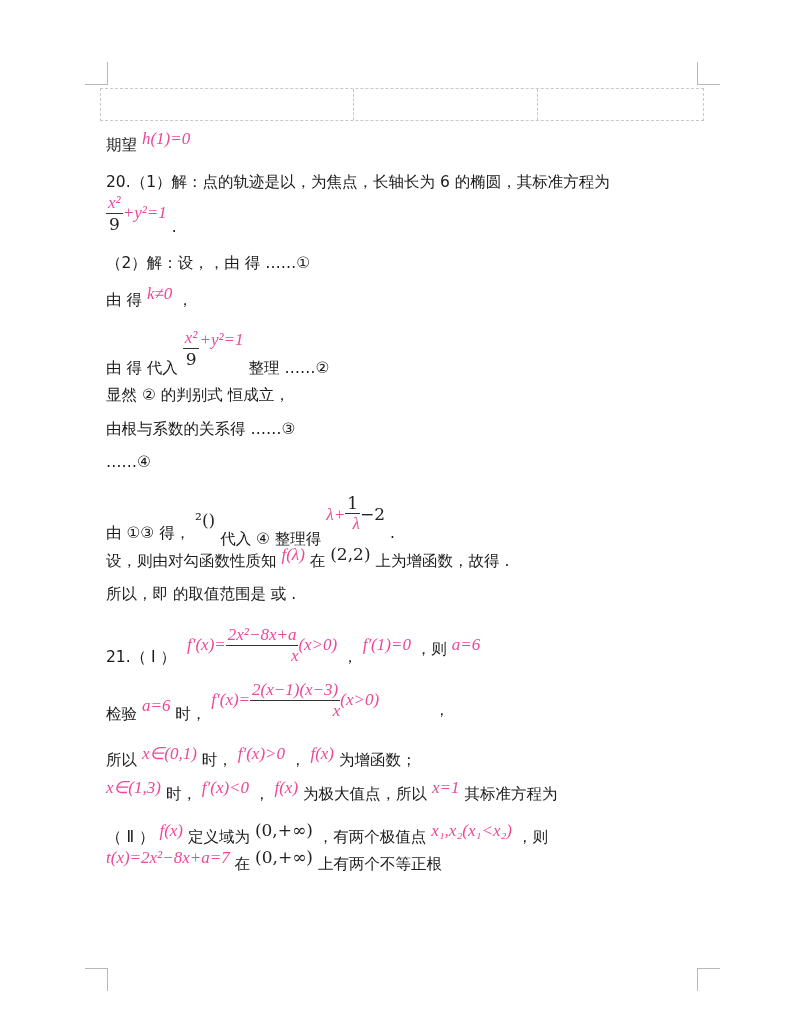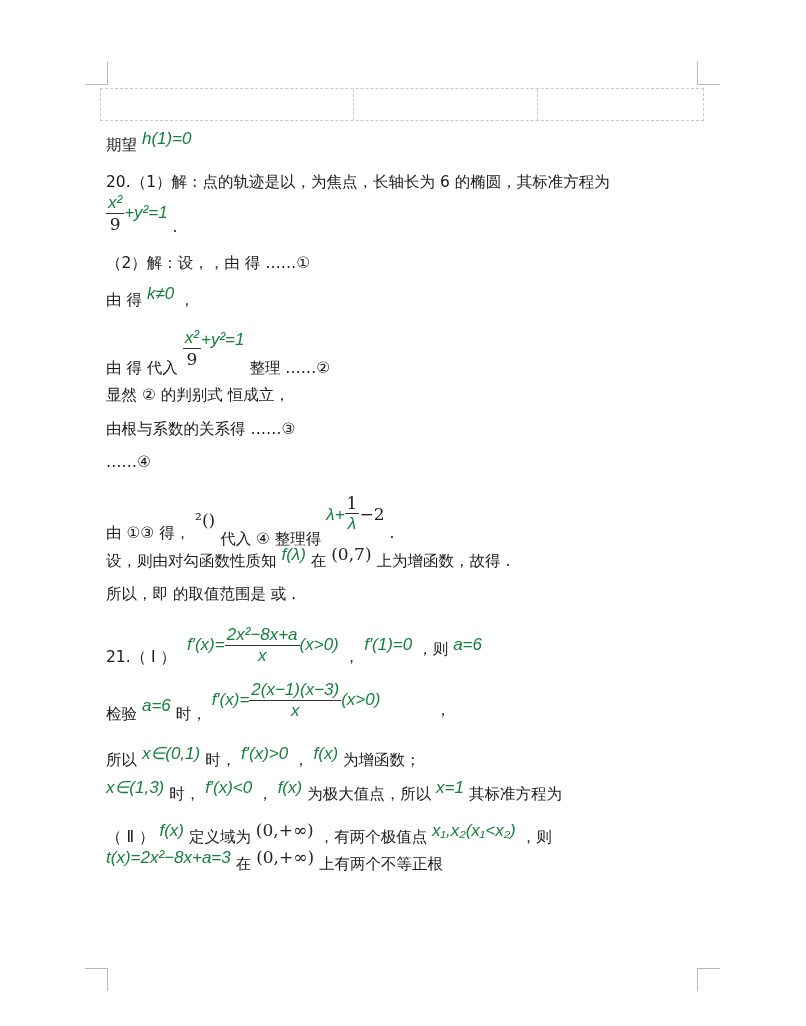--- a/index.html
+++ b/index.html
@@ -7,21 +7,21 @@
          font-family:"DejaVu Sans", sans-serif; color:#1a1a1a; }
   .corner { position:absolute; border-color:#b8b8b8; border-style:solid; width:22px; height:22px; }
   .c-tl { left:85px; top:62px; border-width:0 1px 1px 0; }
   .c-tr { left:697px; top:62px; border-width:0 0 1px 1px; }
   .c-bl { left:85px; top:968px; border-width:1px 1px 0 0; }
   .c-br { left:697px; top:968px; border-width:1px 0 0 1px; }
   .tbl { position:absolute; left:100px; top:88px; width:604px; height:33px; border:1px dashed #c8c8c8; display:flex; box-sizing:border-box; }
   .tbl .cell { height:100%; box-sizing:border-box; border-right:1px dashed #c8c8c8; }
   .tbl .cell:last-child { border-right:none; }
   .line { position:absolute; left:106px; font-size:15.5px; white-space:nowrap; line-height:20px; }
-  .m { font-family:Liberation Sans, sans-serif; font-style:italic; font-size:17px; color:#15803d; }
+  .m { font-family:Liberation Serif, serif; font-style:italic; font-size:17px; color:#ec4899;text-align:right; }
   .mu { font-family:"DejaVu Serif", serif; font-size:17px; color:#222; }
   .raise { position:relative; top:-6px; }
   .frac { display:inline-block; vertical-align:middle; text-align:center; font-family:"DejaVu Serif", serif; font-size:17px; }
   .frac .num { display:block; border-bottom:1px solid #333; padding:0 2px; line-height:20px; }
   .frac .den { display:block; line-height:20px; }
 </style>
 </head>
 <body>
 
 <div class="corner c-tl"></div>
@@ -91,21 +91,21 @@
     <span class="num mu">1</span>
     <span class="den m">λ</span>
   </span><span class="mu">−2</span>
   <span style="position:relative;top:18px">.</span>
 </div>
 
 <div class="line" style="top:550px">
   <span>设，则由对勾函数性质知</span>
   <span class="m raise">f(λ)</span>
   <span>在</span>
-  <span class="mu raise">(0,7)</span>
+  <span class="mu raise">(2,2)</span>
   <span>上为增函数，故得 .</span>
 </div>
 
 <div class="line" style="top:584px">
   <span>所以，即 的取值范围是 或 .</span>
 </div>
 
 <div class="line" style="top:625px">
   <span style="position:relative;top:12px">21.（ Ⅰ ）</span>
   <span class="m" style="margin-left:6px">f′(x)=</span><span class="frac">
@@ -154,17 +154,17 @@
   <span>（ Ⅱ ）</span>
   <span class="m raise">f(x)</span>
   <span>定义域为</span>
   <span class="mu raise">(0,+∞)</span>
   <span>，有两个极值点</span>
   <span class="m raise">x₁,x₂(x₁&lt;x₂)</span>
   <span>，则</span>
 </div>
 
 <div class="line" style="top:853px">
-  <span class="m raise">t(x)=2x²−8x+a=3</span>
+  <span class="m raise">t(x)=2x²−8x+a=7</span>
   <span>在</span>
   <span class="mu raise">(0,+∞)</span>
   <span>上有两个不等正根</span>
 </div>
 
 </body></html>

